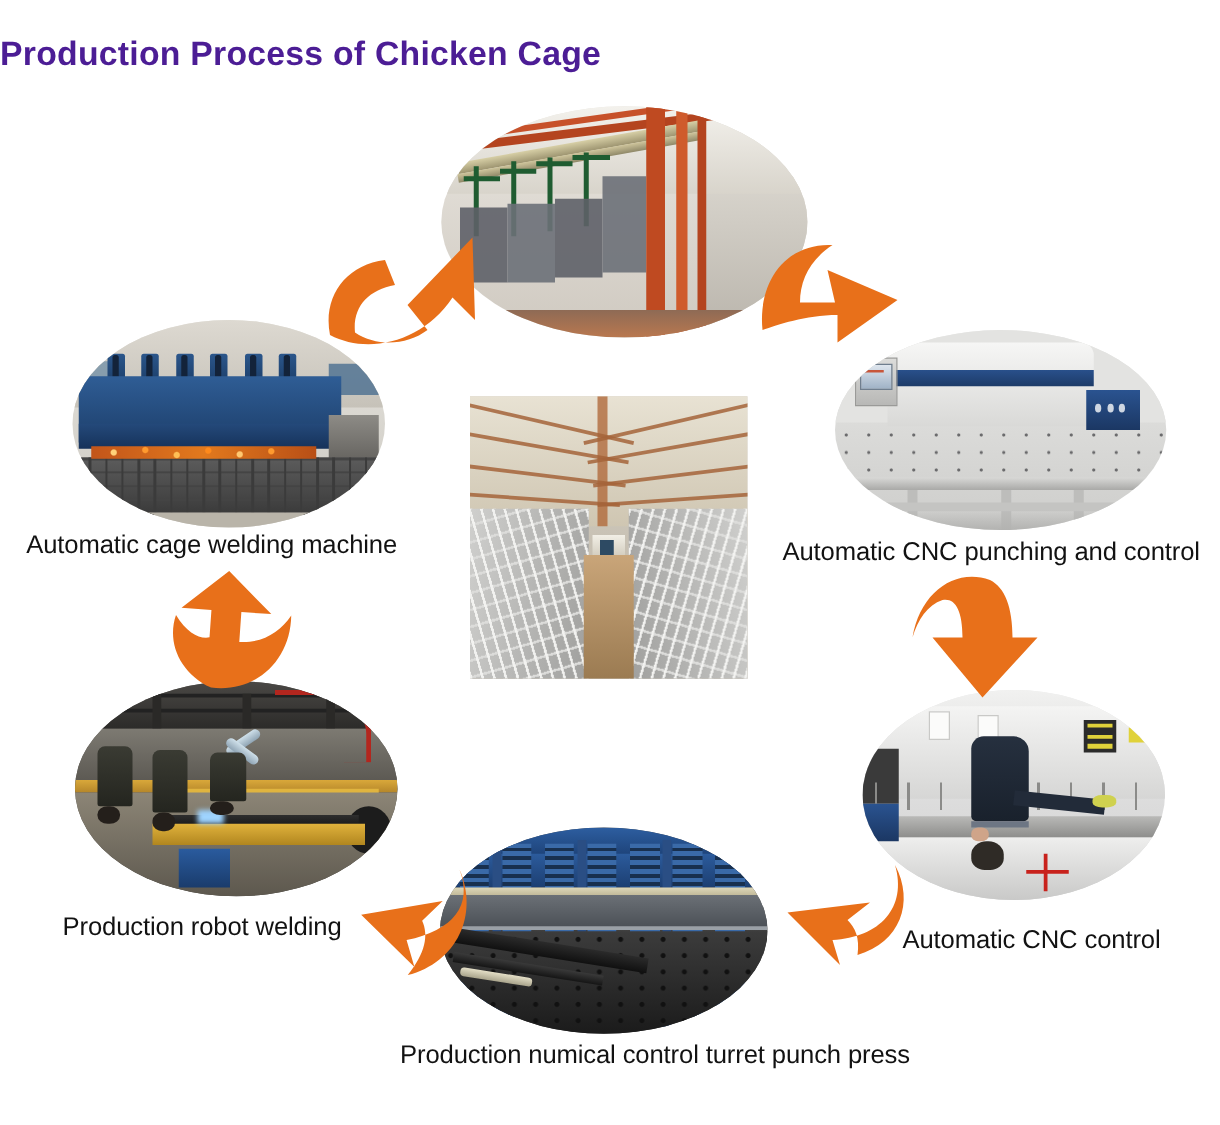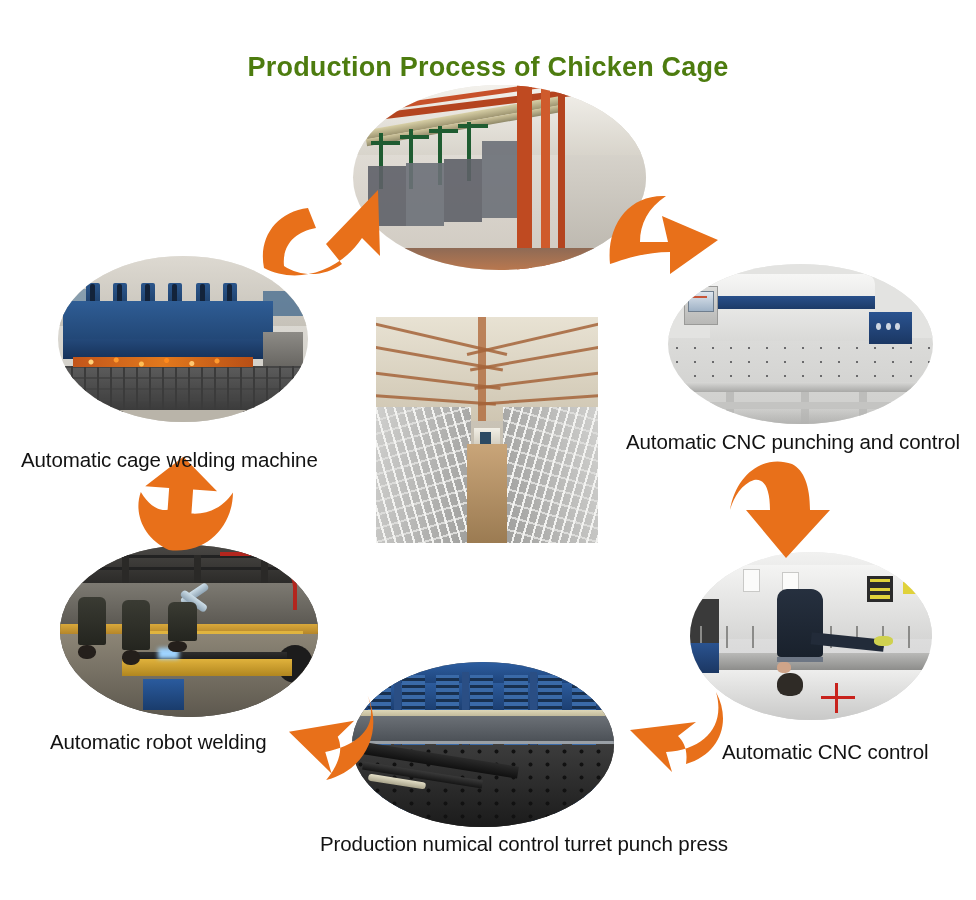--- a/index.html
+++ b/index.html
@@ -7,24 +7,24 @@
   html,body{ background:#ffffff; }
   body{
     width:976px; height:900px;
     position:relative; overflow:hidden;
     font-family:"Liberation Sans","DejaVu Sans",sans-serif;
     background:#ffffff;
   }
   #stage{ position:absolute; inset:0; }
 
   .title{
-    position:absolute; left:0; right:0; top:52px;
-    text-align:center;
+    position:absolute; left:0; right:0; top:28px;
+    text-align:left;
     font-size:27px; font-weight:bold;
-    color:#4d7c0f; letter-spacing:.2px;
+    color:#4c1d95; letter-spacing:.2px;
     white-space:nowrap;
   }
 
   .caption{
     position:absolute;
     font-size:20.5px; color:#121212;
     white-space:nowrap; letter-spacing:-.1px;
   }
 
   
@@ -494,23 +494,23 @@
     </svg>
   </div>
 
   <div class="arrow" style="left:266px; top:694px; width:118px; height:92px;">
     <svg viewBox="0 0 118 92" aria-hidden="true">
       <path d="M106 6 C 118 44 96 80 56 86 C 72 70 76 56 72 44 L 90 30 L 24 34 L 62 80 L 58 58 C 96 54 114 36 106 6 Z" fill="#e8701a" transform="rotate(-6 59 46)"></path>
     </svg>
   </div>
 
 
-  <div class="caption" style="left:21px; top:448px;">Automatic cage welding machine</div>
+  <div class="caption" style="left:21px; top:424px;">Automatic cage welding machine</div>
 
   <div class="caption" style="left:626px; top:430px;">Automatic CNC punching and control</div>
 
   <div class="caption" style="left:722px; top:740px;">Automatic CNC control</div>
 
   <div class="caption" style="left:320px; top:832px;">Production numical control turret punch press</div>
 
-  <div class="caption" style="left:50px; top:730px;">Automatic robot welding</div>
+  <div class="caption" style="left:50px; top:730px;">Production robot welding</div>
 
 </div>
 
 </body></html>

